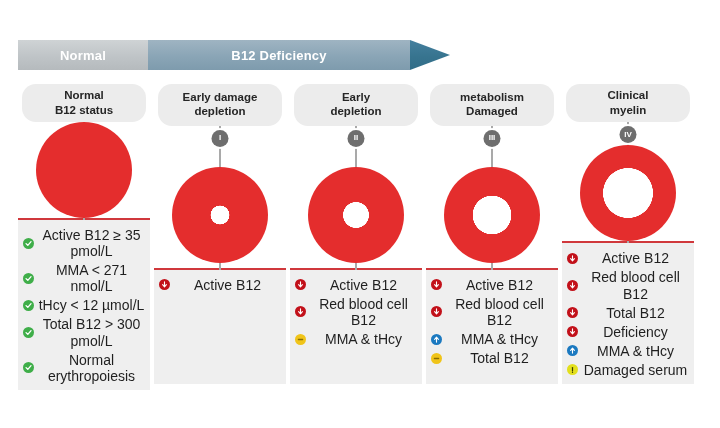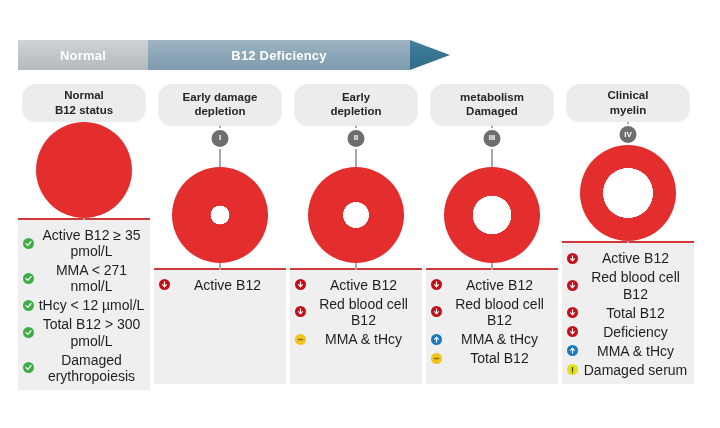--- a/index.html
+++ b/index.html
@@ -190,21 +190,21 @@
               </svg>
             </span>
             <span class="ltext">Total B12 &gt; 300 pmol/L</span>
           </div>
           <div class="lrow">
             <span class="ico ico-check">
               <svg width="7" height="7" viewBox="0 0 10 10">
                 <path d="M1.5 5.2 L4 7.6 L8.6 2.4" stroke="#fff" stroke-width="1.9" fill="none" stroke-linecap="round" stroke-linejoin="round"></path>
               </svg>
             </span>
-            <span class="ltext">Damaged erythropoiesis</span>
+            <span class="ltext">Normal erythropoiesis</span>
           </div>
         </div>
       </div>
       <div class="col">
         <div class="pill">
           <span>Early damage</span>
           <span>depletion</span>
         </div>
         <div class="connector">
           <div class="conn-line"></div>

